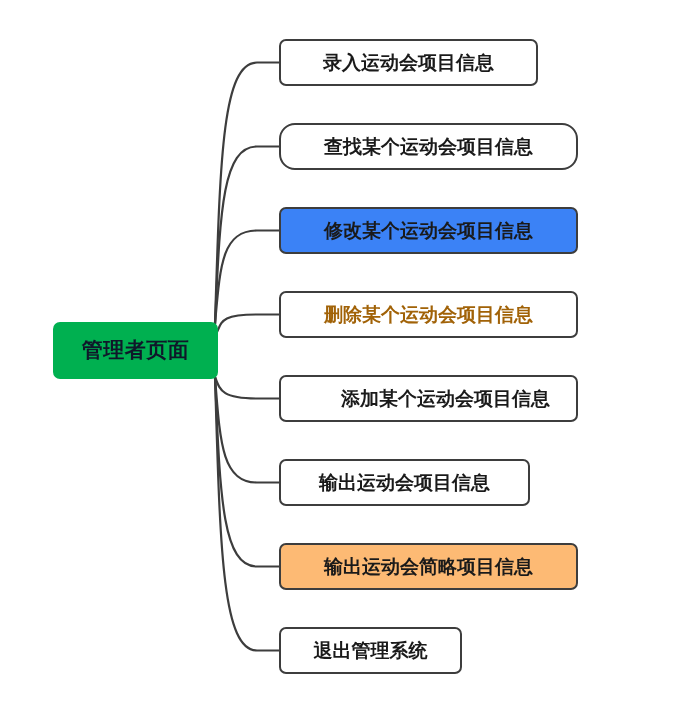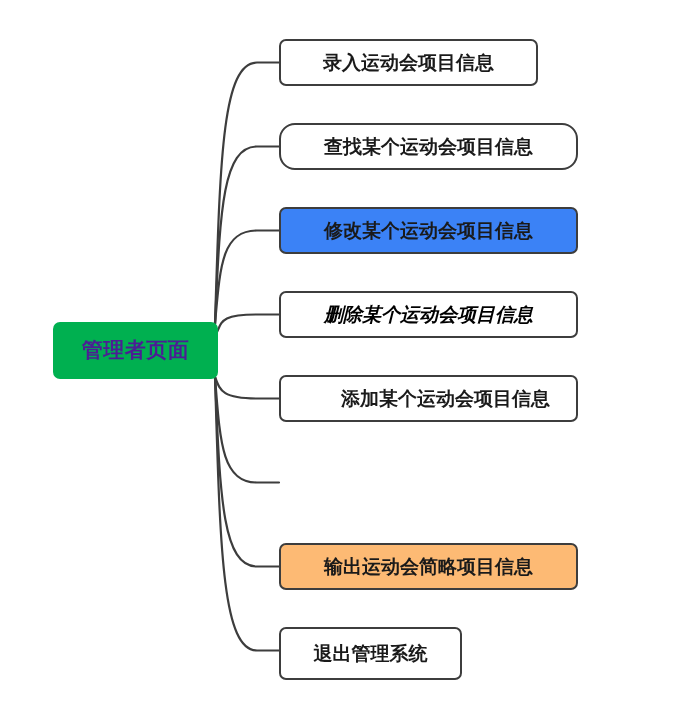--- a/index.html
+++ b/index.html
@@ -34,21 +34,21 @@
     width: 165px;
     height: 57px;
     background: #00b050;
     border-radius: 7px;
     display: flex;
     align-items: center;
     justify-content: center;
     box-sizing: border-box;
   }
   .root-label {
-    color: #4c1d95;
+    color: #0f172a;
     font-size: 21px;
     font-weight: bold;
     letter-spacing: 0.5px;
     line-height: 1;
     white-space: nowrap;
   }
   .child-node {
     position: absolute;
     left: 279px;
     height: 47px;
@@ -94,25 +94,28 @@
   <div class="child-node" style="left: 279px; top: 39px; width: 259px; height: 47px; border-color: rgb(61, 61, 61); background: rgb(255, 255, 255);">
     <span class="child-label" style="color: rgb(26, 26, 26); text-align: center;">录入运动会项目信息</span>
   </div>
   <div class="child-node" style="left: 279px; top: 123px; width: 299px; height: 47px; border-color: rgb(61, 61, 61); background: rgb(255, 255, 255); border-radius: 16px;">
     <span class="child-label" style="color: rgb(26, 26, 26);">查找某个运动会项目信息</span>
   </div>
   <div class="child-node" style="left: 279px; top: 207px; width: 299px; height: 47px; border-color: rgb(61, 61, 61); background: #3b82f6;">
     <span class="child-label" style="color: rgb(26, 26, 26);">修改某个运动会项目信息</span>
   </div>
   <div class="child-node" style="left: 279px; top: 291px; width: 299px; height: 47px; border-color: rgb(61, 61, 61); background: rgb(255, 255, 255);">
-    <span class="child-label" style="color: #000000; font-style: italic;">删除某个运动会项目信息</span>
+    <span class="child-label" style="color: #a16207;">删除某个运动会项目信息</span>
   </div>
   <div class="child-node" style="left: 279px; top: 375px; width: 299px; height: 47px; border-color: rgb(61, 61, 61); background: rgb(255, 255, 255); padding-left: 48px;">
     <span class="child-label" style="color: rgb(26, 26, 26);">添加某个运动会项目信息</span>
   </div>
+  <div class="child-node" style="left: 279px; top: 459px; width: 251px; height: 47px; border-color: rgb(61, 61, 61); background: rgb(255, 255, 255);">
+    <span class="child-label" style="color: rgb(26, 26, 26);">输出运动会项目信息</span>
+  </div>
   <div class="child-node" style="left: 279px; top: 543px; width: 299px; height: 47px; border-color: rgb(61, 61, 61); background: #fdba74;">
     <span class="child-label" style="color: rgb(26, 26, 26);">输出运动会简略项目信息</span>
   </div>
-  <div class="child-node" style="left: 279px; top: 627px; width: 183px; height: 53px; border-color: rgb(61, 61, 61); background: rgb(255, 255, 255);">
+  <div class="child-node" style="left: 279px; top: 627px; width: 183px; height: 47px; border-color: rgb(61, 61, 61); background: rgb(255, 255, 255);">
     <span class="child-label" style="color: rgb(26, 26, 26);">退出管理系统</span>
   </div>
 
 </div>
 
 </body></html>

